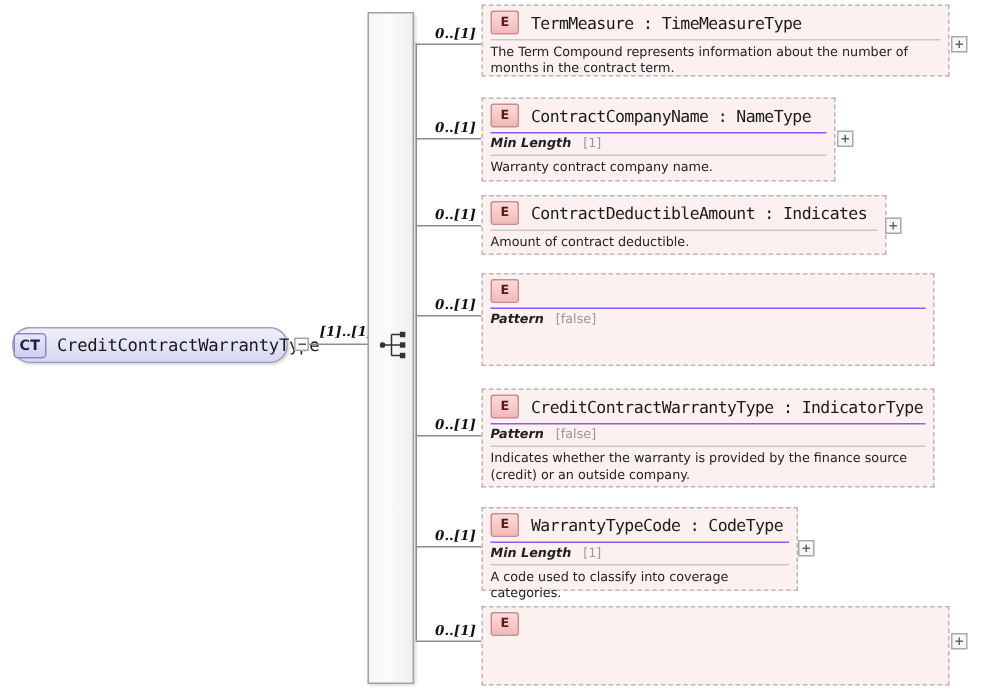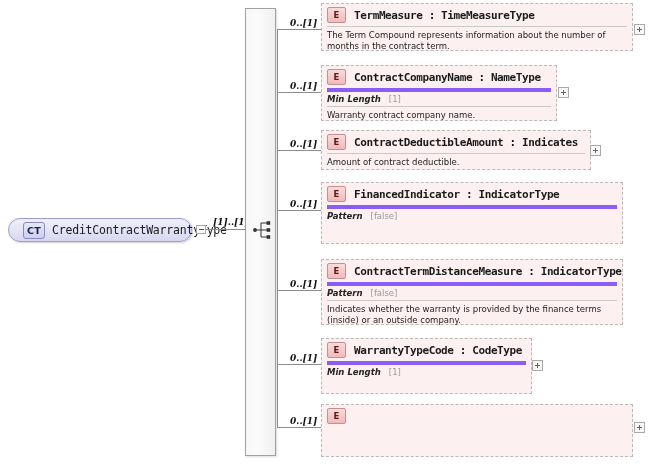--- a/index.html
+++ b/index.html
@@ -13,21 +13,21 @@
   
   .hline{position:absolute;height:0;border-top:1px solid #8c8c8c;}
   .vline{position:absolute;width:0;border-left:1px solid #8c8c8c;}
 
   
   #ct-box{
     position:absolute;left:8px;top:218px;width:184px;height:24px;
     border:1px solid #9c9cc8;border-radius:12px;
     background:linear-gradient(to bottom,#eeeefb 0%,#e3e3f6 55%,#d7d7f0 100%);
     box-shadow:1px 1px 2px rgba(0,0,0,.18);
-    display:flex;align-items:center;padding-left:14px;box-sizing:border-box;
+    display:flex;align-items:center;padding-left:0;box-sizing:border-box;
   }
   #ct-badge{
     width:20px;height:15px;flex:0 0 auto;
     border:1px solid #8a8ac0;border-radius:3px;
     background:linear-gradient(to bottom,#e7e7fa,#cfcff0);
     font-size:9.5px;font-weight:bold;color:#20204a;
     display:flex;align-items:center;justify-content:center;
     letter-spacing:.3px;
   }
   #ct-label{
@@ -77,26 +77,26 @@
     white-space:nowrap;
   }
   .e-badge{
     width:17px;height:14px;flex:0 0 auto;
     border:1px solid #c98e8e;border-radius:2px;
     background:linear-gradient(to bottom,#fbdada,#f2b9b9);
     font-size:8.5px;font-weight:bold;color:#5a1a1a;
     display:flex;align-items:center;justify-content:center;
   }
   .el-title{
-    margin-left:8px;font-size:11px;font-weight:bold;color:#1a1a1a;
+    margin-left:8px;font-size:11px;font-weight:normal;color:#1a1a1a;
     font-family:"DejaVu Sans Mono","Liberation Mono",monospace;
     letter-spacing:-.4px;
   }
   .facet-row{
-    border-top:4px solid #8b5cf6;
+    border-top:1px solid #8b5cf6;
     margin:0 5px;padding:2px 0 2px 0;
     font-size:8.5px;color:#222;white-space:nowrap;
   }
   .facet-name{font-style:italic;font-weight:bold;}
   .facet-val{color:#999;margin-left:8px;font-style:normal;}
   .el-doc{
     border-top:1px solid #c9c9c9;
     margin:0 5px;padding:3px 2px 3px 0;
     font-size:8.5px;color:#222;line-height:1.35;
   }
@@ -186,50 +186,50 @@
     </div>
     <div class="el-doc">Amount of contract deductible.</div>
   </div>
   <div class="plus" style="left:590px;top:145px;"></div>
 
   <div class="hline" style="left:277px;top:210px;width:44px;"></div>
   <div class="card" style="left:290px;top:199px;">0..[1]</div>
   <div class="el" style="left:321px;top:182px;width:302px;height:62px;">
     <div class="el-head">
       <span class="e-badge">E</span>
-      <span class="el-title">FinancedIndicator : IndicatorType</span>
     </div>
     <div class="facet-row">
       <span class="facet-name">Pattern</span><span class="facet-val">[false]</span>
     </div>
   </div>
 
   <div class="hline" style="left:277px;top:290px;width:44px;"></div>
   <div class="card" style="left:290px;top:279px;">0..[1]</div>
   <div class="el" style="left:321px;top:259px;width:302px;height:66px;">
     <div class="el-head">
       <span class="e-badge">E</span>
-      <span class="el-title">ContractTermDistanceMeasure : IndicatorType</span>
+      <span class="el-title">CreditContractWarrantyType : IndicatorType</span>
     </div>
     <div class="facet-row">
       <span class="facet-name">Pattern</span><span class="facet-val">[false]</span>
     </div>
-    <div class="el-doc">Indicates whether the warranty is provided by the finance terms (inside) or an outside company.</div>
+    <div class="el-doc">Indicates whether the warranty is provided by the finance source (credit) or an outside company.</div>
   </div>
 
   <div class="hline" style="left:277px;top:364px;width:44px;"></div>
   <div class="card" style="left:290px;top:353px;">0..[1]</div>
   <div class="el" style="left:321px;top:338px;width:211px;height:56px;">
     <div class="el-head">
       <span class="e-badge">E</span>
       <span class="el-title">WarrantyTypeCode : CodeType</span>
     </div>
     <div class="facet-row">
       <span class="facet-name">Min Length</span><span class="facet-val">[1]</span>
     </div>
+    <div class="el-doc">A code used to classify into coverage categories.</div>
   </div>
   <div class="plus" style="left:532px;top:360px;"></div>
 
   <div class="hline" style="left:277px;top:427px;width:44px;"></div>
   <div class="card" style="left:290px;top:416px;">0..[1]</div>
   <div class="el" style="left:321px;top:404px;width:312px;height:53px;">
     <div class="el-head">
       <span class="e-badge">E</span>
     </div>
   </div>

